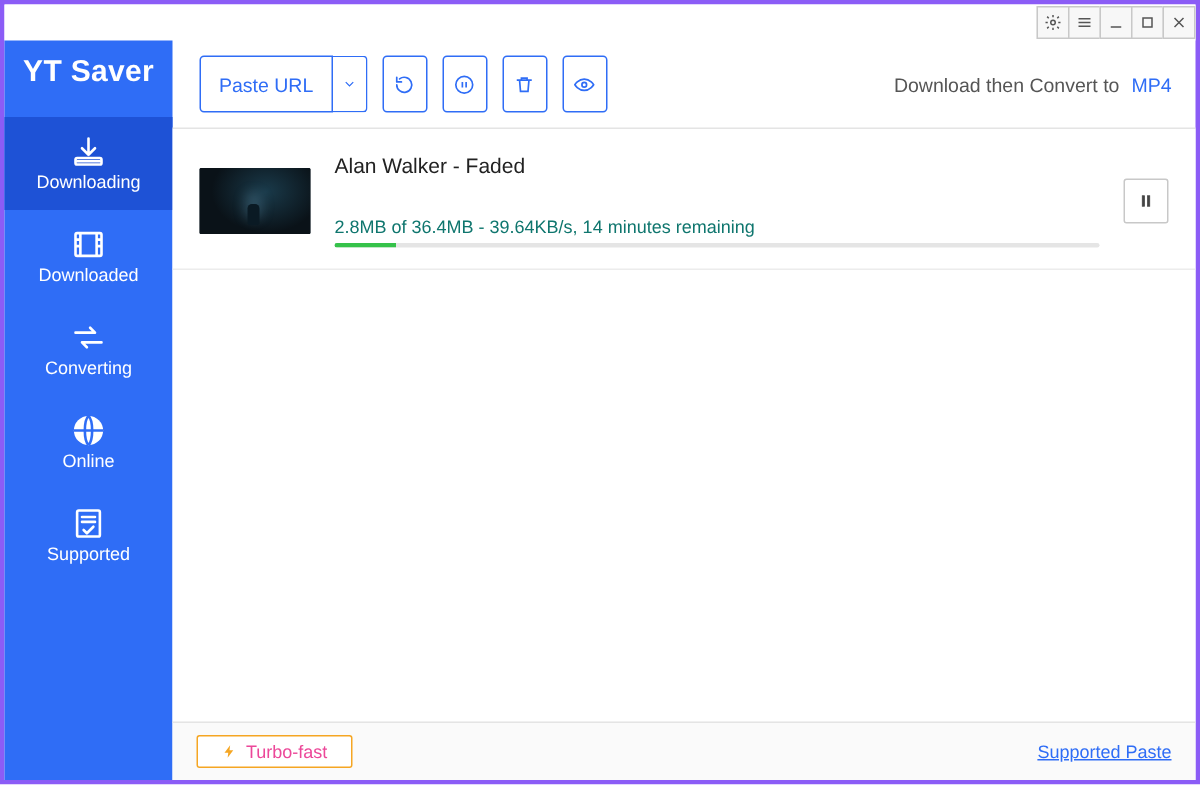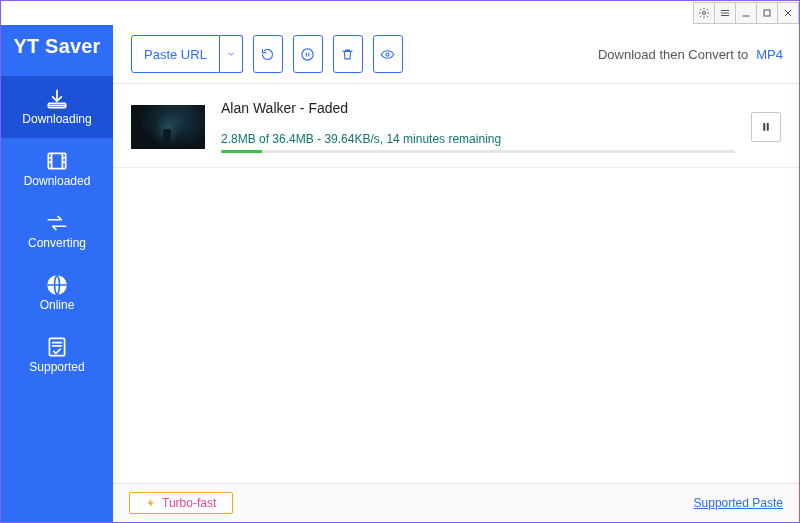--- a/index.html
+++ b/index.html
@@ -1,17 +1,17 @@
 <!DOCTYPE html>
 <html><head>
 <meta charset="utf-8">
 <style>
 * { margin: 0; padding: 0; box-sizing: border-box; font-family: -apple-system, "Segoe UI", Arial, sans-serif; }
 html, body { width: 800px; height: 523px; overflow: hidden; background: #fff; }
-.app { display: flex; flex-direction: column; width: 800px; height: 523px; border: 1px solid #8b5cf6; }
+.app { display: flex; flex-direction: column; width: 800px; height: 523px; border: 3px solid #8b5cf6; }
 
 
 .titlebar { display: flex; justify-content: flex-end; align-items: center; height: 24px; background: #fff; }
 .titlebar .winbtn { width: 22px; height: 22px; border: 1px solid #c8c8c8; margin-left: -1px; display: flex; align-items: center; justify-content: center; font-size: 12px; color: #555; cursor: pointer; background: #f7f7f7; }
 .titlebar .winbtn svg { width: 12px; height: 12px; }
 
 .body { flex: 1; display: flex; min-height: 0; }
 
 
 .sidebar { width: 112px; background: #2f6df6; color: #fff; display: flex; flex-direction: column; align-items: center; padding-top: 6px; }
@@ -34,21 +34,21 @@
 .spacer { flex: 1; }
 .convert-label { color: #555; font-size: 13px; margin-right: 8px; }
 .convert-fmt { color: #2f6df6; font-size: 13px; cursor: pointer; }
 
 .list { flex: 1; overflow: auto; background: #fff; }
 .row { display: flex; align-items: center; padding: 16px 18px 14px; border-bottom: 1px solid #ececec; }
 .thumb { width: 74px; height: 44px; background: #0b1720; border-radius: 1px; position: relative; overflow: hidden; flex-shrink: 0; }
 .thumb::before { content: ""; position: absolute; inset: 0; background: radial-gradient(ellipse 70% 90% at 60% 35%, #1a3a4a 0%, #0a1218 70%); }
 .thumb::after { content: ""; position: absolute; left: 32px; bottom: 6px; width: 8px; height: 14px; background: #0a1a24; border-radius: 3px 3px 2px 2px; box-shadow: 0 -6px 8px 2px rgba(120,180,210,.25); }
 .meta { flex: 1; margin: 0 16px; min-width: 0; }
-.title { font-size: 14px; color: #222; margin-bottom: 16px; }
+.title { font-size: 14px; color: #222; margin-bottom: 26px; }
 .status { font-size: 12px; color: #0f766e; margin-bottom: 4px; }
 .progress { width: 100%; height: 3px; background: #e5e5e5; border-radius: 2px; overflow: hidden; }
 .progress .bar { height: 100%; background: #35c24a; width: 8%; }
 .pausebtn { width: 30px; height: 30px; border: 1px solid #c8c8c8; border-radius: 2px; display: flex; align-items: center; justify-content: center; background: #fff; cursor: pointer; flex-shrink: 0; }
 .pausebtn svg { width: 12px; height: 12px; stroke: #444; fill: #444; }
 
 .footer { display: flex; align-items: center; justify-content: space-between; padding: 8px 16px; border-top: 1px solid #e4e4e4; background: #fafafa; }
 .turbo { border: 1px solid #f5a623; color: #ec4899; font-size: 12px; padding: 3px 16px; border-radius: 2px; display: flex; align-items: center; gap: 6px; cursor: pointer; background: #fff; }
 .turbo svg { width: 10px; height: 12px; fill: #f5a623; }
 .supported { color: #2f6df6; font-size: 12px; text-decoration: underline; cursor: pointer; }

